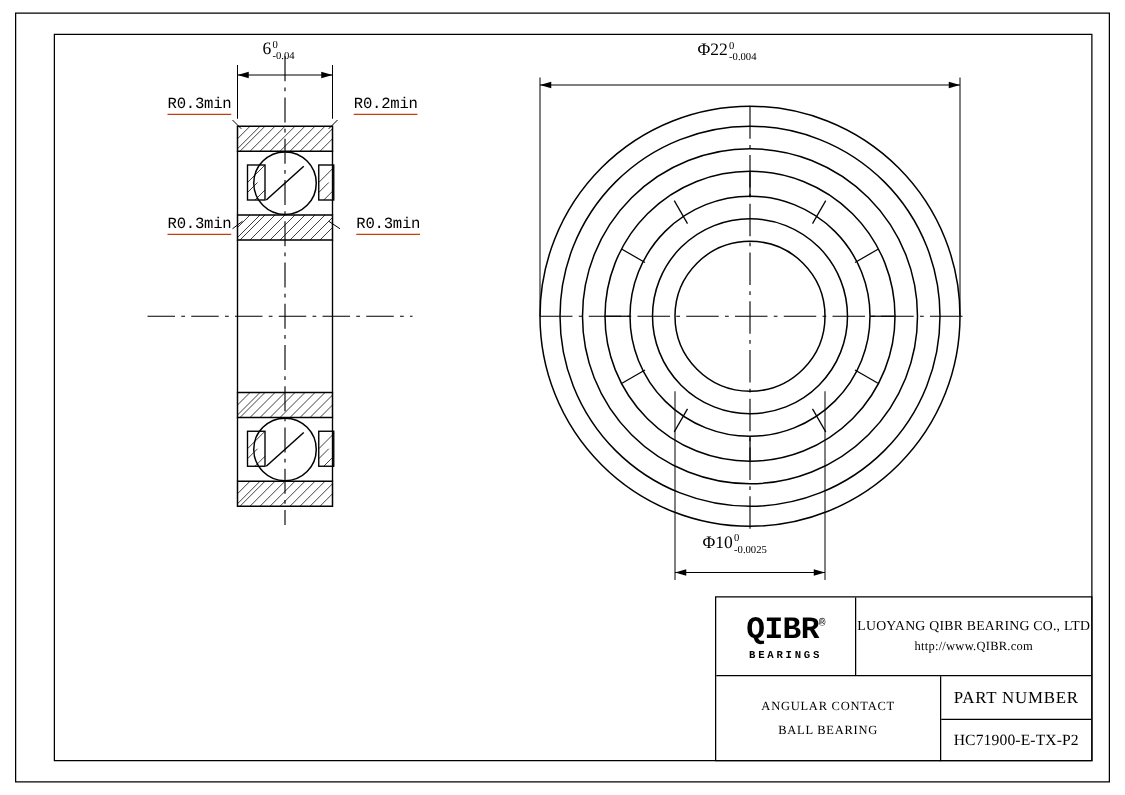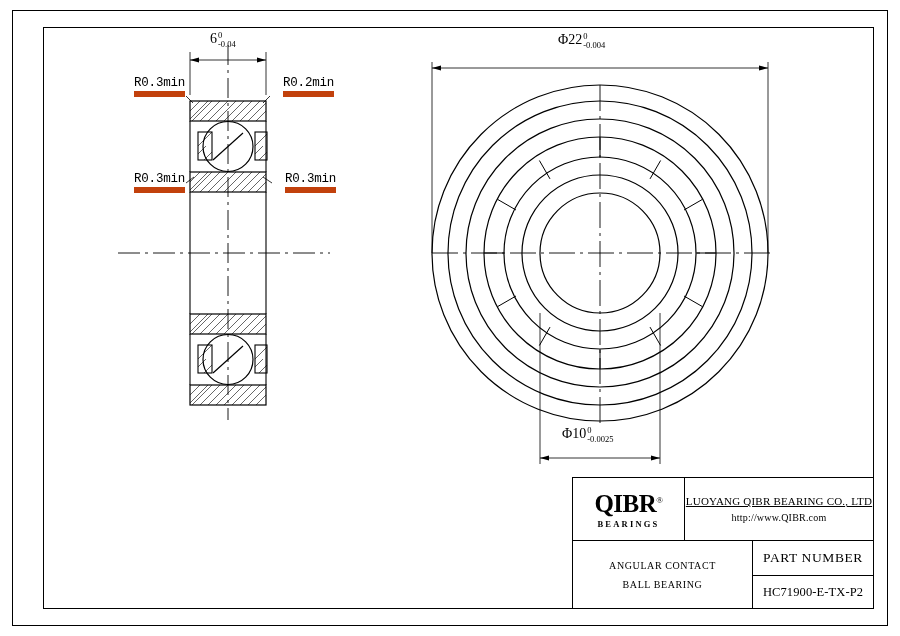--- a/index.html
+++ b/index.html
@@ -66,21 +66,21 @@
     vertical-align: middle;
     font-size: 8.5px;
     line-height: 1.05;
     text-align: left;
     margin-left: 1px;
   }
   .dim .tol span {
     display: block;
   }
   .underline {
-    border-bottom: 6px solid #c2410c;
+    border-bottom: 1px solid #c2410c;
     padding-bottom: 1px;
   }
   
   #titleblock {
     position: absolute;
     left: 572px;
     top: 477px;
     width: 302px;
     height: 132px;
     border: 1px solid #000;
@@ -97,51 +97,50 @@
     width: 112px;
     border-right: 1px solid #000;
     box-sizing: border-box;
     display: flex;
     flex-direction: column;
     align-items: center;
     justify-content: center;
     padding-top: 2px;
   }
   .logo-main {
-    font-family: Liberation Serif, serif;
+    font-family: Liberation Mono, monospace;
     font-weight: bold;
     font-size: 25px;
     letter-spacing: -0.5px;
     line-height: 1;
     position: relative;
   }
   .logo-reg {
     font-size: 9px;
     vertical-align: super;
     font-weight: normal;
   }
   .logo-sub {
-    font-family: Liberation Serif, serif;
+    font-family: Liberation Mono, monospace;
     font-size: 8.5px;
     letter-spacing: 2.2px;
     margin-top: 3px;
     font-weight: bold;
   }
   #tb-company {
     flex: 1;
     display: flex;
     flex-direction: column;
     align-items: center;
     justify-content: center;
     font-family: "Liberation Serif", serif;
   }
   .comp-name {
     font-size: 11px;
     letter-spacing: 0.2px;
-    text-decoration: underline;
   }
   .comp-url {
     font-size: 10px;
     margin-top: 5px;
     letter-spacing: 0.2px;
   }
   #tb-bottom {
     display: flex;
     height: 68px;
   }

